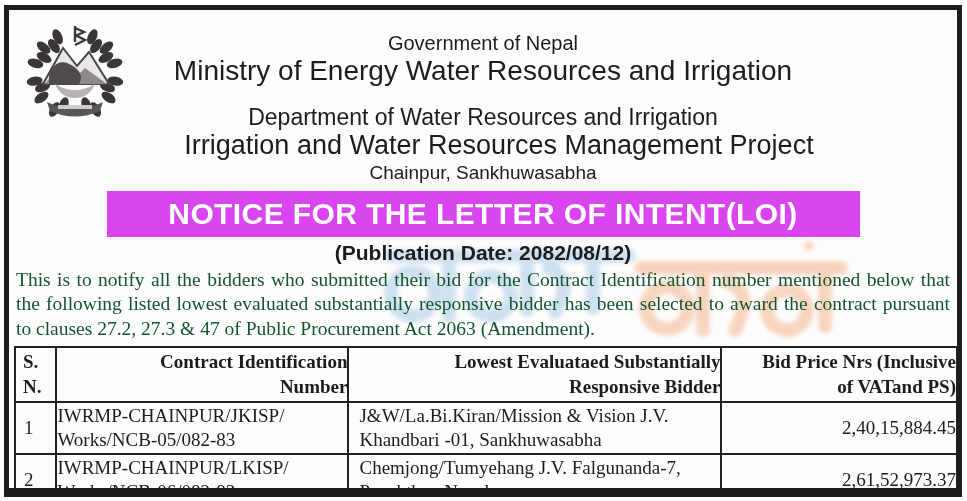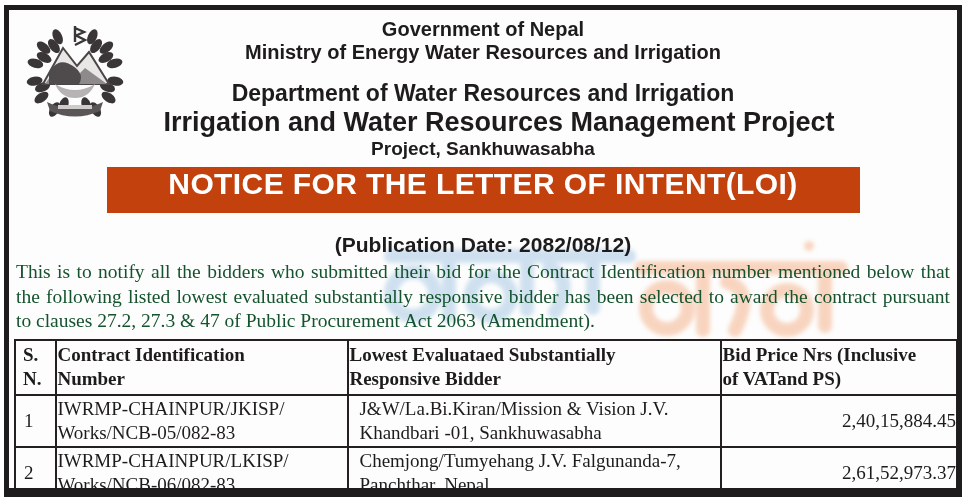--- a/index.html
+++ b/index.html
@@ -13,46 +13,46 @@
   }
 
   
   .watermark {
     position: absolute; left: 370px; top: 228px; width: 470px; height: 115px;
     pointer-events: none; filter: blur(2px); opacity: 0.55;
   }
 
   .emblem { position: absolute; left: 16px; top: 12px; width: 100px; height: 102px; }
 
-  .masthead { text-align: center; padding-top: 8px; line-height: 1.16; font-weight: 700; position: relative; }
+  .masthead { text-align: center; padding-top: 22px; line-height: 1.16; font-weight: 400; position: relative; }
   .mh1 { font-size: 20px; }
-  .mh2 { font-size: 20px; }
+  .mh2 { font-size: 28px; }
   .mh3 { font-size: 23px; margin-top: 16px; }
   .mh4 { font-size: 27px; margin-left: 32px; }
   .mh5 { font-size: 19px; }
 
   .banner {
-    margin: 7px auto 0; width: 753px; height: 46px; background: #c2410c;
-    color: #ffffff; display: flex; align-items: flex-start; justify-content: center;
+    margin: 7px auto 0; width: 753px; height: 46px; background: #d946ef;
+    color: #ffffff; display: flex; align-items: center; justify-content: center;
     font-size: 30px; font-weight: 700; letter-spacing: 0.4px; position: relative;
   }
 
-  .pubdate { text-align: center; font-weight: 700; font-size: 21px; margin-top: 20px; position: relative; }
+  .pubdate { text-align: center; font-weight: 700; font-size: 21px; margin-top: 4px; position: relative; }
 
   .bodytext {
     font-family: "Liberation Serif", serif; font-size: 19.5px; line-height: 24.5px;
     text-align: justify; margin: 3px 7px 0 7px; color: #14532d; position: relative;
   }
 
   table.loi {
     border-collapse: collapse; width: 944px; margin: 5px 0 0 5px;
     font-family: "Liberation Serif", serif; table-layout: fixed; position: relative;
   }
   .loi th, .loi td { border: 2px solid #242021; vertical-align: middle; white-space: pre-line; }
-  .loi th { font-size: 19px; font-weight: 700; text-align: left; height: 55px; line-height: 1.3; }
+  .loi th { font-size: 19px; font-weight: 700; text-align: right; height: 55px; line-height: 1.3; }
   .loi td { font-size: 19px; height: 52px; line-height: 1.25; }
   .col-sn { width: 4.4%; }
   .col-contract { width: 31%; }
   .col-bidder { width: 39.6%; }
   .col-price { width: 25%; }
   .loi th.sn-h { text-align: left; padding-left: 7px; }
   .loi td.sn-c { text-align: left; padding-left: 8px; }
   .loi td.contract-c { text-align: left; }
   .loi td.bidder-c { text-align: left; padding-left: 10px; padding-right: 16px; }
   .loi td.price-c { text-align: right; }
@@ -125,21 +125,21 @@
 
     <path d="M22 80 q28 14 56 0 l-3 9 q-25 11 -50 0 Z" fill="#5a5657"></path>
     <rect x="33" y="83" width="34" height="4" fill="#cfcbcb"></rect>
   </svg>
 
   <div class="masthead">
     <div class="mh1">Government of Nepal</div>
     <div class="mh2">Ministry of Energy Water Resources and Irrigation</div>
     <div class="mh3">Department of Water Resources and Irrigation</div>
     <div class="mh4">Irrigation and Water Resources Management Project</div>
-    <div class="mh5">Project, Sankhuwasabha</div>
+    <div class="mh5">Chainpur, Sankhuwasabha</div>
   </div>
 
   <div class="banner">
     <span>NOTICE FOR THE LETTER OF INTENT(LOI)</span>
   </div>
 
   <div class="pubdate">(Publication Date: 2082/08/12)</div>
 
   <p class="bodytext">This is to notify all the bidders who submitted their bid for the Contract Identification number mentioned below that the following listed lowest evaluated substantially responsive bidder has been selected to award the contract pursuant to clauses 27.2, 27.3 &amp; 47 of Public Procurement Act 2063 (Amendment).</p>
 

